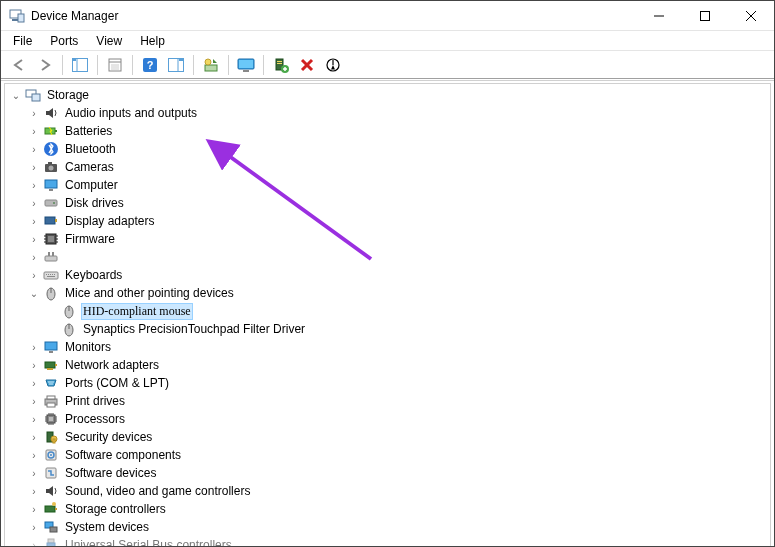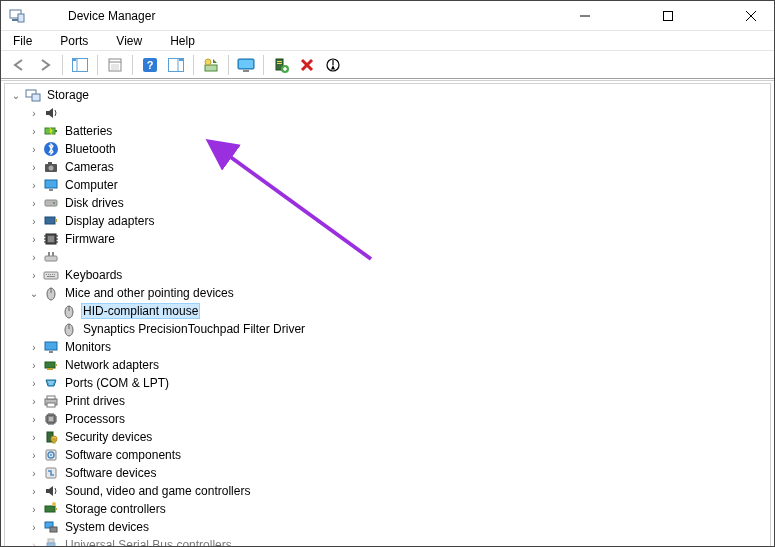--- a/index.html
+++ b/index.html
@@ -14,41 +14,40 @@
     overflow: hidden;
     position: relative;
     border: 1px solid #444;
   }
   .titlebar {
     height: 30px;
     display: flex;
     align-items: center;
     padding: 0 0 0 8px;
     border-bottom: 1px solid #e5e5e5;
-    gap: 37px;
   }
   .titlebar .app-icon {
     width: 16px; height: 16px; margin-right: 6px;
     display:inline-flex; align-items:center; justify-content:center;
   }
   .titlebar .title { font-size: 12px; }
   .titlebar .spacer { flex: 1; }
   .winbtn {
     width: 46px; height: 30px;
     display:flex; align-items:center; justify-content:center;
     font-family: "Segoe UI Symbol", sans-serif;
     font-size: 12px;
   }
 
   .menubar {
     height: 20px;
     display:flex;
     align-items:center;
     padding: 0 4px;
-    gap: 12px;
+    gap: 2px;
     border-bottom: 1px solid #e5e5e5;
   }
   .menuitem {
     padding: 1px 8px;
     font-size: 12px;
   }
 
   .toolbar {
     height: 28px;
     display:flex;
@@ -103,20 +102,21 @@
     margin: 0 4px 0 2px;
     display:inline-flex; align-items:center; justify-content:center;
   }
   .nlabel {
     padding: 0 2px;
   }
   .nlabel.selected {
     background:#cce8ff;
     border:1px solid #99d1ff;
     padding: 0 1px;
+    font-family: Liberation Serif, serif;
   }
   .children { padding-left: 18px; }
 
   
   .arrow-svg {
     position:absolute;
     pointer-events:none;
     z-index: 50;
   }
 
@@ -264,20 +264,21 @@
     </div>
     <div class="children">
       <div class="node">
         <span class="twisty">›</span>
         <span class="nicon">
               <svg width="16" height="16">
                 <path d="M3 6 L6 6 L10 3 L10 13 L6 10 L3 10 Z" fill="#444"></path>
                 <path d="M12 5 Q14 8 12 11" fill="none" stroke="#444"></path>
               </svg>
             </span>
+        <span class="nlabel">Audio inputs and outputs</span>
       </div>
       <div class="node">
         <span class="twisty">›</span>
         <span class="nicon">
               <svg width="16" height="16">
                 <rect x="2" y="5" width="10" height="6" fill="#6ac048" stroke="#3a8028"></rect>
                 <rect x="12" y="7" width="2" height="2" fill="#3a8028"></rect>
                 <path d="M6 4 L9 8 L7 8 L9 12" fill="none" stroke="#fff000" stroke-width="1"></path>
               </svg>
             </span>

